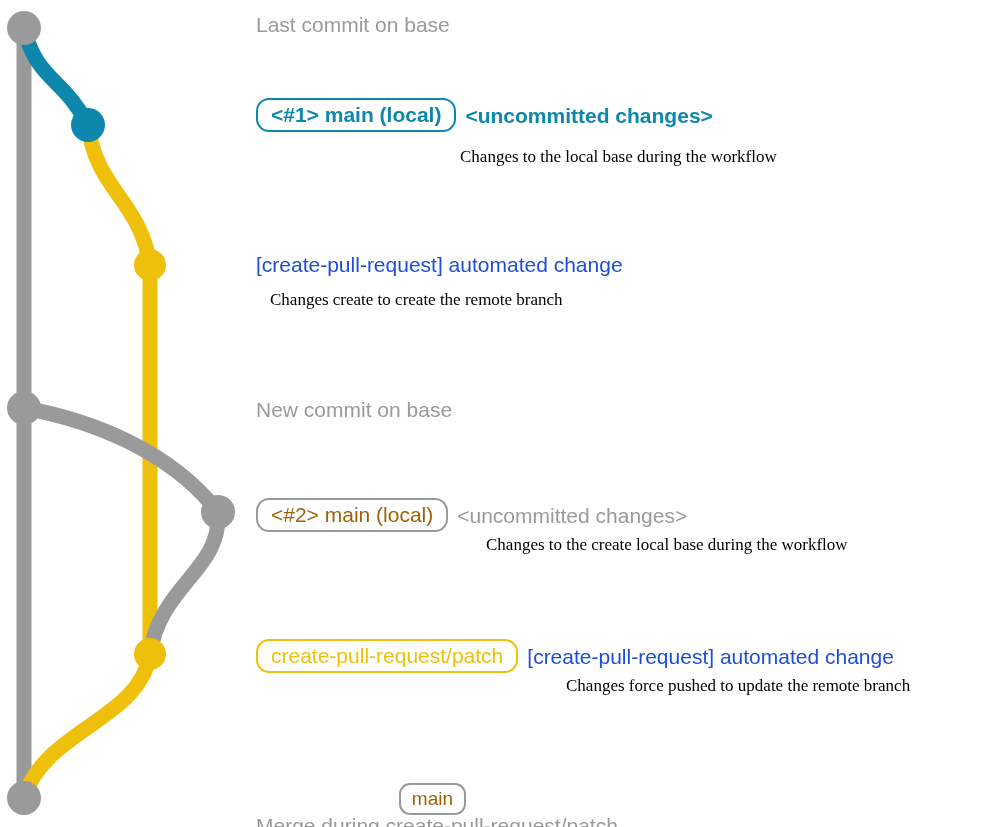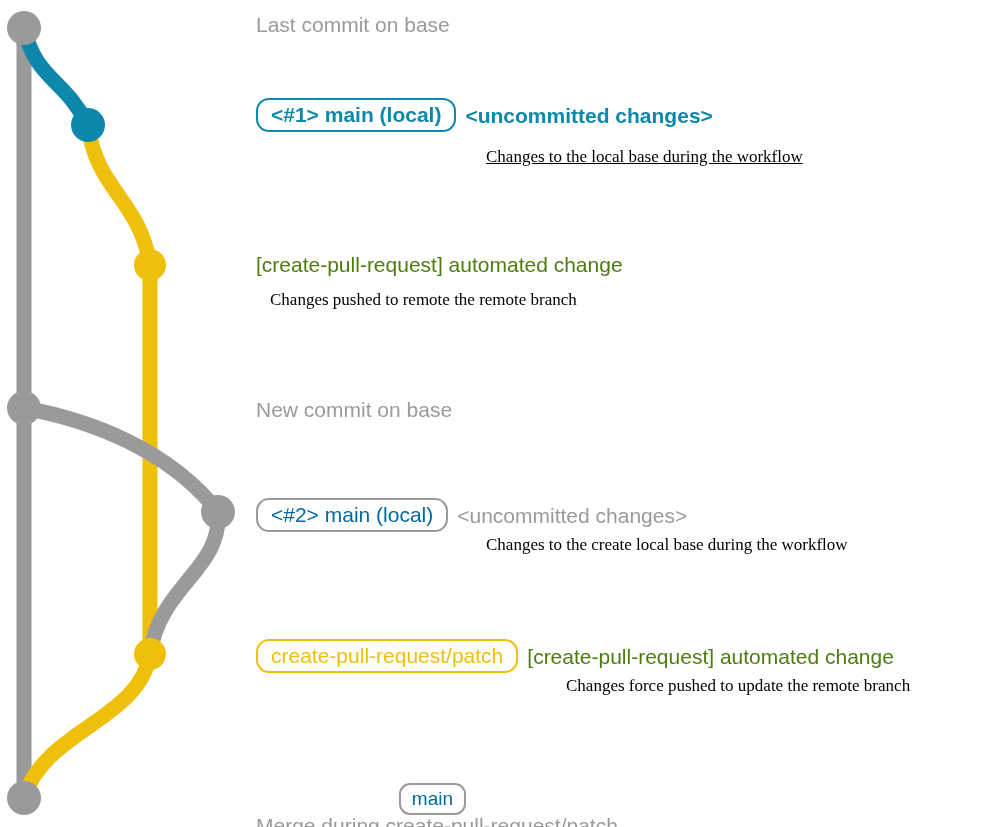--- a/index.html
+++ b/index.html
@@ -43,21 +43,21 @@
     font-size: 17px;
     color: #000000;
   }
   .badge {
     display: inline-block;
     border: 2px solid #9a9a9a;
     border-radius: 13px;
     padding: 4px 13px 5px 13px;
     font-size: 21px;
     line-height: 1;
-    color: #0369a1;
+    color: #a16207;
     background: #ffffff;
     margin-right: 9px;
   }
   .badge.teal {
     border-color: #0d88ac;
     color: #0d88ac;
     font-weight: bold;
   }
   .badge.yellow {
     border-color: #efc00b;
@@ -71,21 +71,21 @@
   .msg {
     font-size: 21px;
     line-height: 1;
     color: #9a9a9a;
   }
   .msg.teal {
     color: #0d88ac;
     font-weight: bold;
   }
   .msg.yellow {
-    color: #4d7c0f;
+    color: #1d4ed8;
   }
   .msg.gray-plain {
     color: #9a9a9a;
   }
 </style>
 </head>
 <body>
 
 <svg id="graph-svg" viewBox="0 0 981 827" aria-hidden="true">
 
@@ -115,26 +115,26 @@
 <div class="layer">
 
   <div class="row" style="left:256px; top:14px;">
     <span class="msg gray-plain">Last commit on base</span>
   </div>
 
   <div class="row" style="left:256px; top:98px;">
     <span class="badge teal">&lt;#1&gt; main (local)</span>
     <span class="msg teal">&lt;uncommitted changes&gt;</span>
   </div>
-  <div class="sub" style="left:486px; top:147px;text-decoration:underline;">Changes to the local base during the workflow</div>
+  <div class="sub" style="left:460px; top:147px;">Changes to the local base during the workflow</div>
 
   <div class="row" style="left:256px; top:254px;">
     <span class="msg yellow">[create-pull-request] automated change</span>
   </div>
-  <div class="sub" style="left:270px; top:290px;">Changes pushed to remote the remote branch</div>
+  <div class="sub" style="left:270px; top:290px;">Changes create to create the remote branch</div>
 
   <div class="row" style="left:256px; top:399px;">
     <span class="msg gray-plain">New commit on base</span>
   </div>
 
   <div class="row" style="left:256px; top:498px;">
     <span class="badge">&lt;#2&gt; main (local)</span>
     <span class="msg">&lt;uncommitted changes&gt;</span>
   </div>
   <div class="sub" style="left:486px; top:535px;">Changes to the create local base during the workflow</div>

